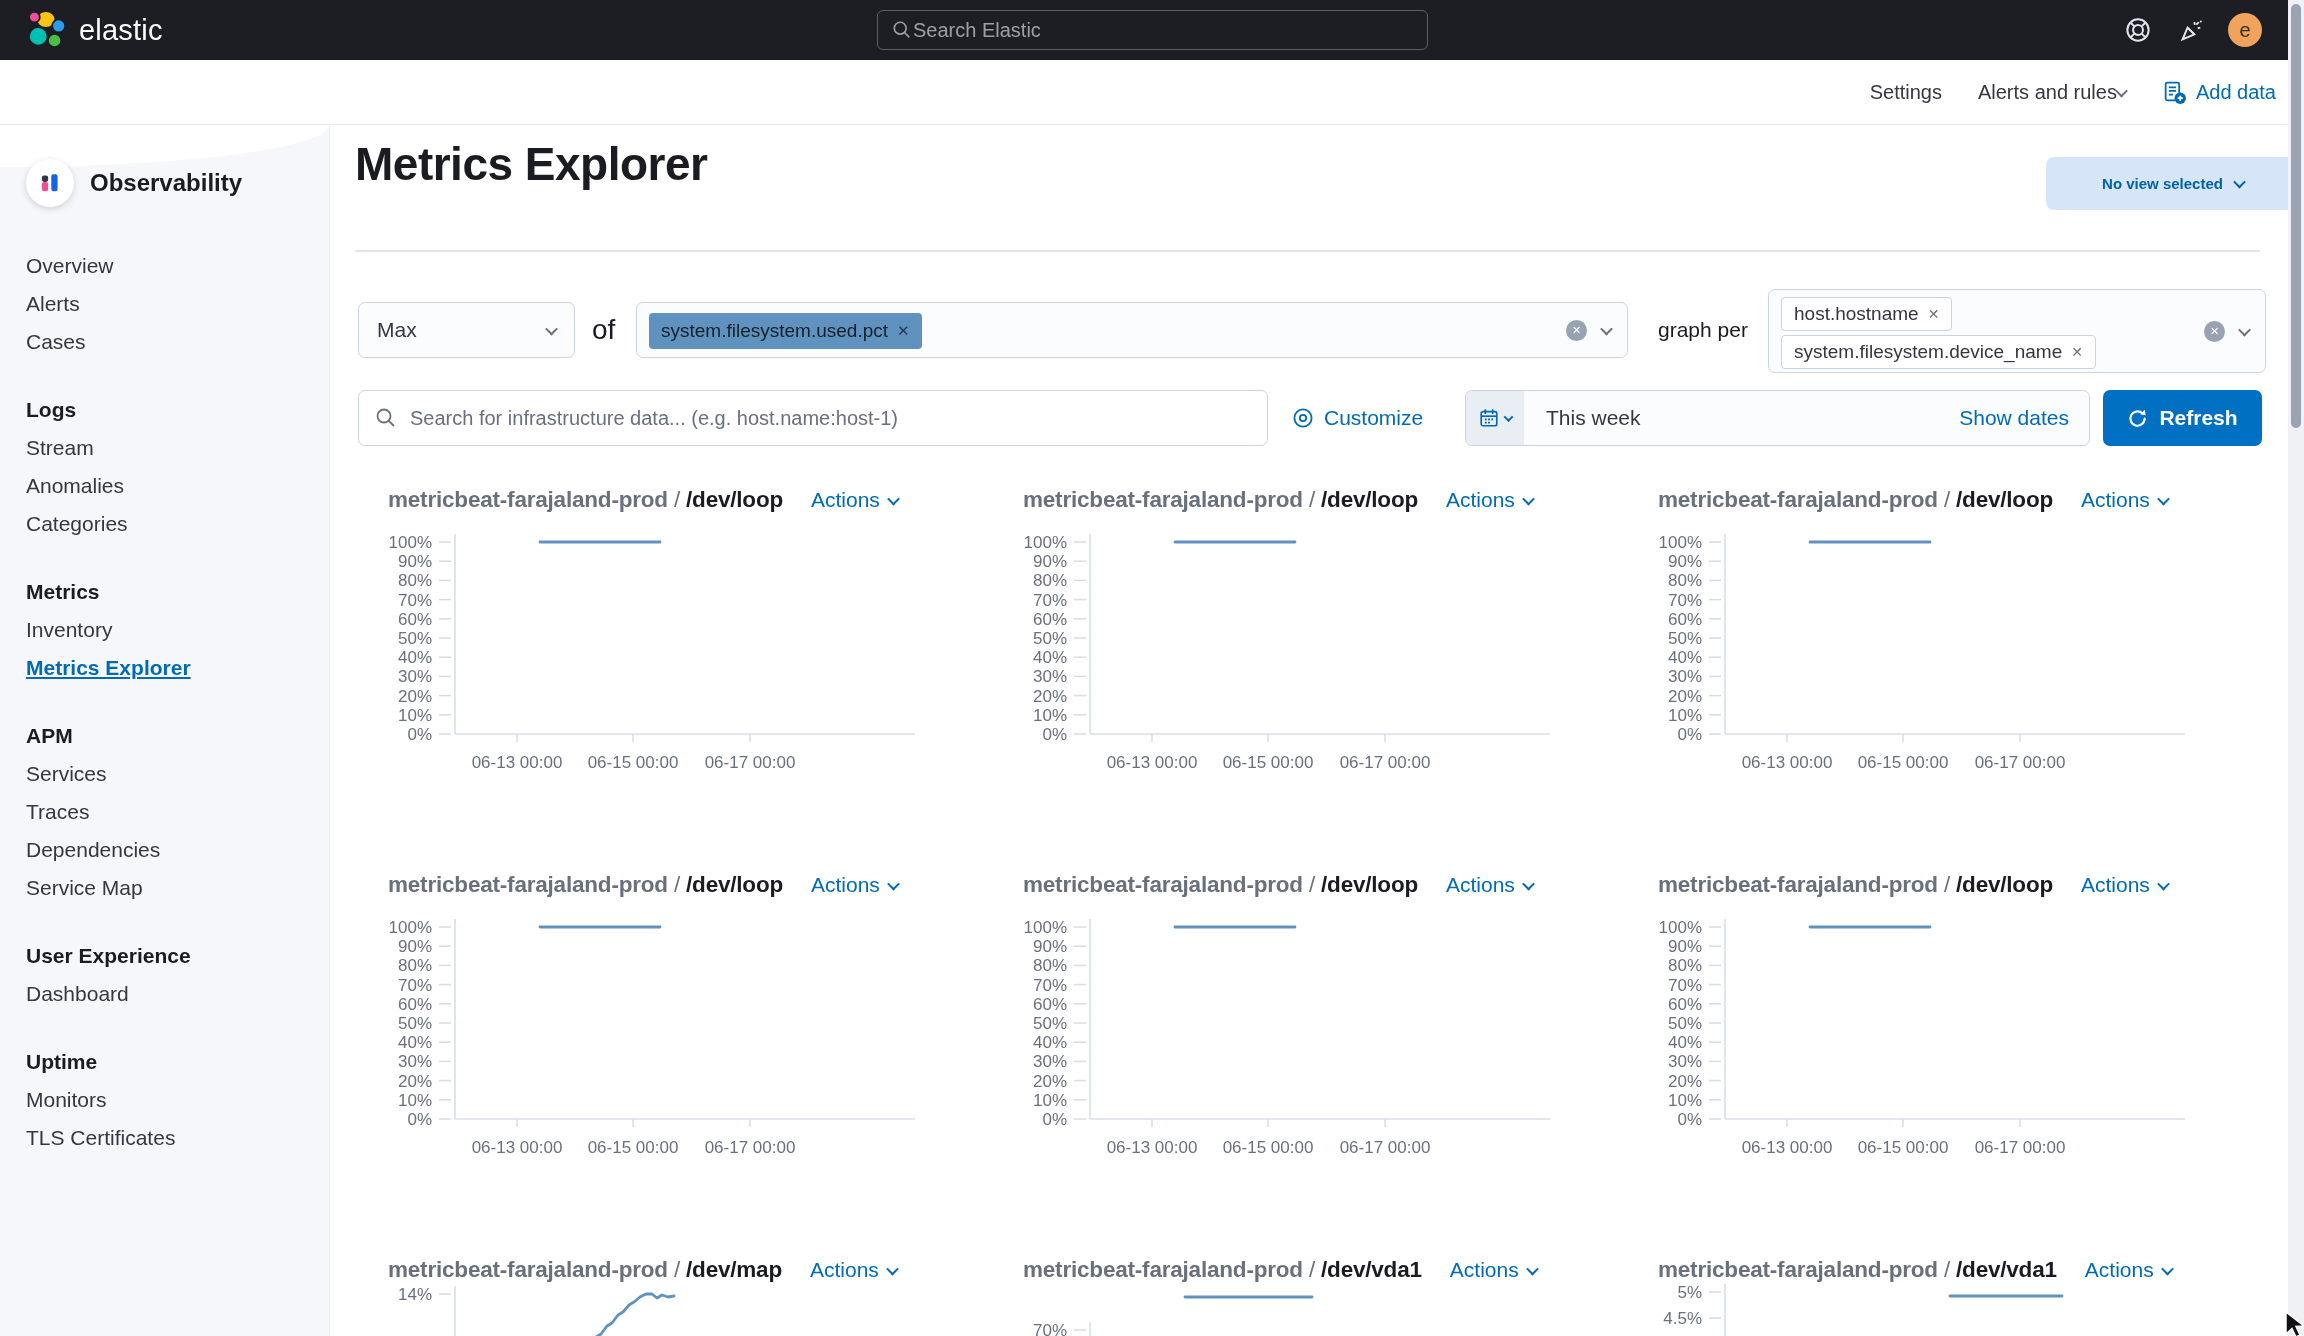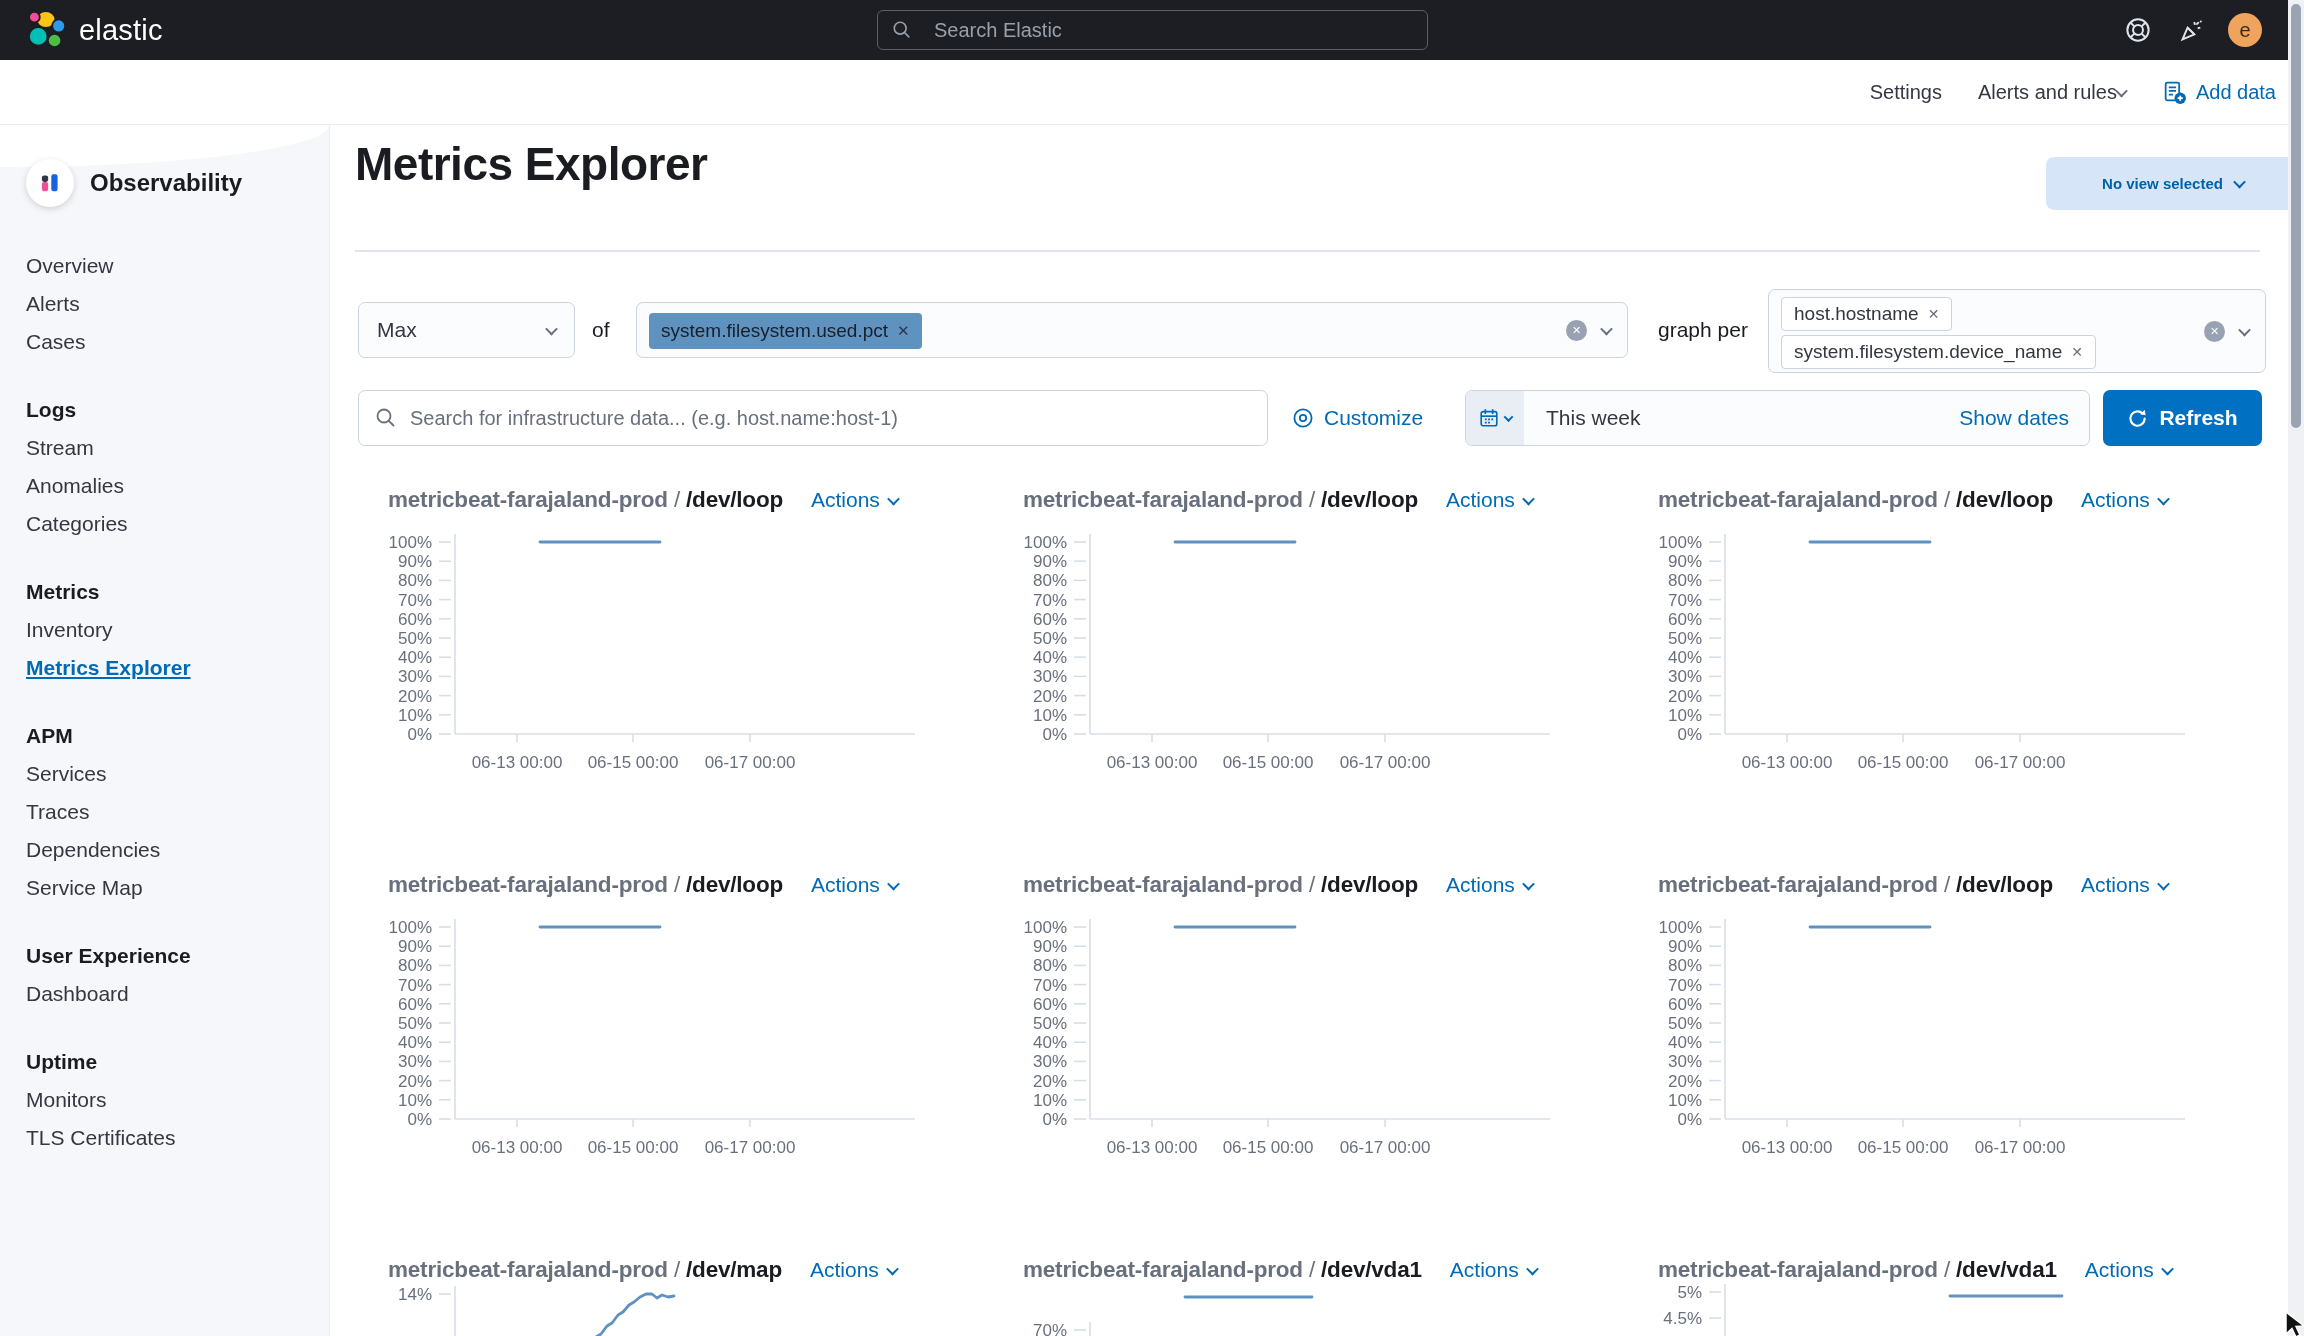--- a/index.html
+++ b/index.html
@@ -8,21 +8,21 @@
     --c-crumb_blue_bg:#D3E3F6; --c-crumb_blue_text:#0061A6; --c-crumb_gray_bg:#D3DAE6;
   }
   *{box-sizing:border-box;margin:0;padding:0}
   html,body{width:2304px;height:1336px;overflow:hidden;background:#fff;
     font-family:"Liberation Sans","DejaVu Sans",sans-serif;color:#343741;}
   
   .top-header{position:absolute;left:0;top:0;width:2304px;height:60px;background:var(--c-header_bg);padding-left:33px;}
   .logo-wrap{position:absolute;left:26px;top:9px;display:flex;align-items:center;gap:11px;cursor:pointer;}
   .brand{color:#fff;font-size:29px;font-weight:500;letter-spacing:.2px;}
   .global-search{position:absolute;left:877px;top:10px;width:551px;height:40px;border:1px solid #5d5f66;
-    border-radius:6px;display:flex;align-items:center;gap:22px;padding:0 14px;color:#9aa0aa;}
+    border-radius:6px;display:flex;align-items:center;gap:1px;padding:0 14px;color:#9aa0aa;}
   .global-search input{flex:1;background:transparent;border:none;outline:none;font:inherit;font-size:20px;color:#d4d7dd;}
   .global-search input::placeholder{color:#9aa0aa;}
   .header-actions{position:absolute;right:42px;top:0;height:60px;display:flex;align-items:center;gap:21px;}
   .hicon{width:32px;height:32px;display:flex;align-items:center;justify-content:center;cursor:pointer;}
   .avatar{width:34px;height:34px;border-radius:50%;background:var(--c-avatar_bg);color:#3a2c15;font-size:20px;
     display:flex;align-items:center;justify-content:center;cursor:pointer;}
   
   .crumb-bar{position:absolute;left:0;top:60px;width:2304px;height:65px;background:#fff;border-bottom:1px solid #e6e9f0;}
   .burger{position:absolute;left:22px;top:84px;width:32px;height:26px;background:none;border:none;cursor:pointer;
     display:flex;flex-direction:column;justify-content:space-between;}
@@ -65,21 +65,21 @@
   
   .main{position:absolute;left:330px;top:125px;width:1974px;height:1211px;background:#fff;}
   .main h1{position:absolute;left:25px;top:12px;font-size:46px;font-weight:700;color:#1a1c21;letter-spacing:-.5px;}
   .view-btn{position:absolute;left:1716px;top:32px;width:254px;height:53px;background:var(--c-view_button_bg);
     border:none;border-radius:8px;color:var(--c-crumb_blue_text);font-family:inherit;font-size:15px;font-weight:600;
     display:flex;align-items:center;justify-content:center;gap:12px;cursor:pointer;}
   .divider{position:absolute;left:25px;top:125px;width:1905px;height:2px;background:#dfe4ee;}
   .formbox{background:#fbfcfe;border:1px solid #ccd3e0;border-radius:7px;}
   .agg-select{position:absolute;left:28px;top:177px;width:217px;height:56px;display:flex;align-items:center;
     justify-content:space-between;padding:0 18px;font-size:21px;cursor:pointer;}
-  .of-label{position:absolute;left:262px;top:177px;height:56px;line-height:56px;font-size:21px;color:#1a1c21;}
+  .of-label{position:absolute;left:262px;top:177px;height:56px;line-height:56px;font-size:28px;color:#1a1c21;}
   .metric-box{position:absolute;left:306px;top:177px;width:992px;height:56px;cursor:text;}
   .mtag{position:absolute;left:12px;top:10px;height:36px;background:var(--c-metric_tag_bg);border-radius:4px;
     padding:0 12px;display:inline-flex;align-items:center;gap:9px;font-size:19px;color:#16202c;cursor:pointer;}
   .tag-x{font-size:15px;color:#26384d;cursor:pointer;}
   .box-tail{position:absolute;right:16px;top:0;height:100%;display:flex;align-items:center;gap:15px;}
   .clear-circle{width:21px;height:21px;border-radius:50%;background:#98A2B3;color:#fff;font-size:11px;font-weight:700;
     line-height:21px;text-align:center;cursor:pointer;}
   .gp-label{position:absolute;left:1328px;top:177px;height:56px;line-height:56px;font-size:21px;color:#1a1c21;}
   .group-box{position:absolute;left:1438px;top:164px;width:498px;height:84px;cursor:text;}
   .gtag{position:absolute;left:12px;height:34px;background:#fff;border:1px solid #ccd3e0;border-radius:4px;

